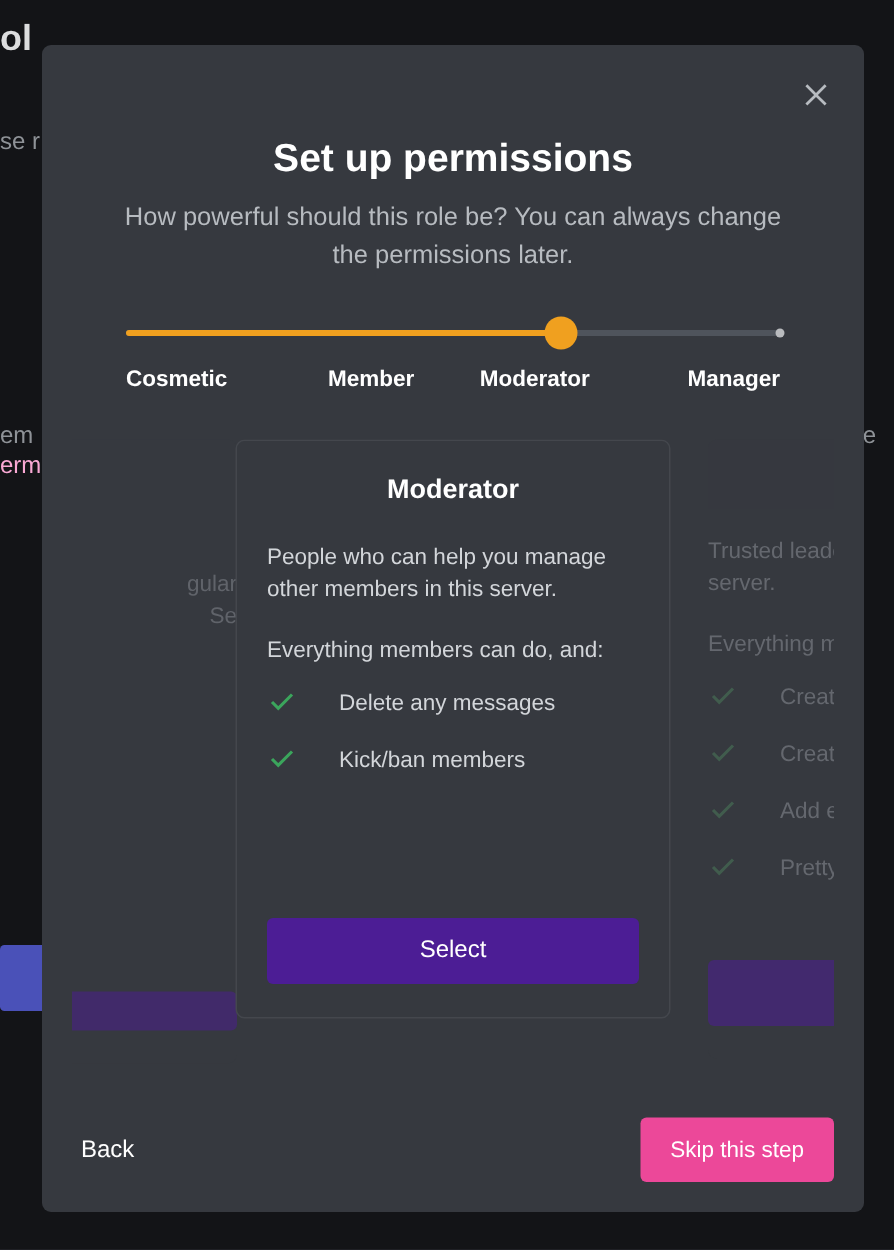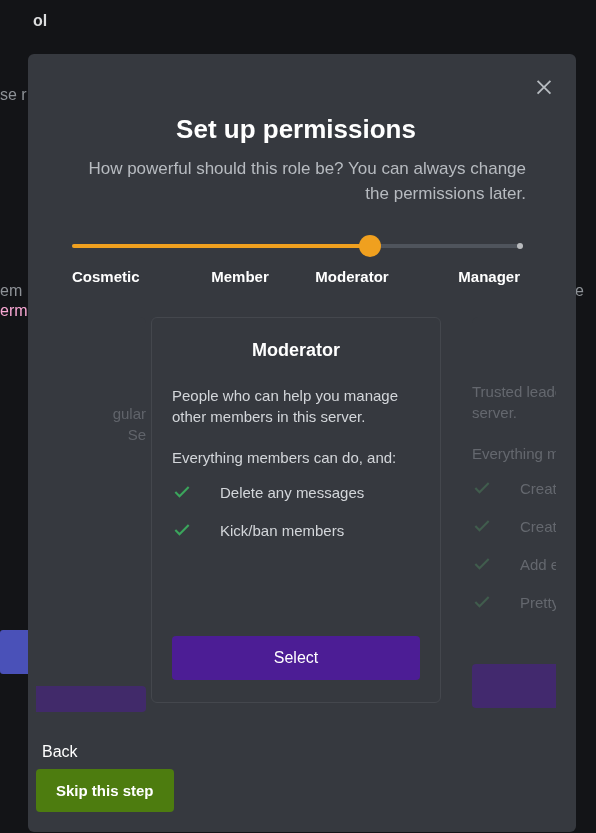--- a/index.html
+++ b/index.html
@@ -23,24 +23,23 @@
     white-space: nowrap;
   }
   .modal {
     position: absolute;
     left: 28px;
     top: 30px;
     width: 548px;
     height: 778px;
     background: #36393f;
     border-radius: 6px;
-    padding: 24px 20px 20px 8px;
+    padding: 24px 20px 20px 20px;
     display: flex;
     flex-direction: column;
-    margin-top: 24px;
   }
   .close {
     position: absolute;
     top: 18px;
     right: 18px;
     width: 28px;
     height: 28px;
     cursor: pointer;
     color: #b7bbc0;
     display: flex;
@@ -51,21 +50,21 @@
   h1 {
     color: #ffffff;
     font-size: 26px;
     font-weight: 700;
     text-align: center;
     margin-top: 36px;
   }
   .subtitle {
     color: #b7bbc0;
     font-size: 17px;
-    text-align: right;
+    text-align: center;
     margin-top: 12px;
     line-height: 1.45;
     padding: 0 30px;
   }
   .slider-wrap {
     margin-top: 38px;
     padding: 0 36px;
   }
   .slider-track {
     position: relative;
@@ -201,54 +200,53 @@
     padding: 13px 0;
     cursor: pointer;
   }
   .side-right .select-btn {
     margin-top: 52px;
   }
   .footer {
     margin-top: auto;
     display: flex;
     justify-content: space-between;
-    align-items: flex-start;
+    align-items: center;
     padding-top: 20px;
-    flex-direction: column;
   }
   .back {
     color: #ffffff;
     font-size: 16px;
     cursor: pointer;
     background: none;
     border: none;
     padding: 8px 6px;
   }
   .skip {
-    background: #4d7c0f;
+    background: #ec4899;
     color: #ffffff;
     border: none;
     border-radius: 4px;
     font-size: 15px;
-    font-weight: 700;
+    font-weight: 400;
     padding: 13px 20px;
     cursor: pointer;
   }
   .bg-select-bar {
     position: absolute;
     background: #4a51b8;
     height: 44px;
     border-radius: 3px;
   }
 </style>
 </head>
 <body>
 
 <div class="bg-dim"></div>
-<div class="bg-text" style="left:0;top:12px;font-size:16px;color:#dcddde;font-weight:600;padding-left:33px;">ol</div>
+<div class="bg-text" style="left:0;top:12px;font-size:24px;color:#dcddde;font-weight:600;">ol</div>
 <div class="bg-text" style="left:0;top:86px;">se r</div>
 <div class="bg-text" style="left:0;top:282px;">em</div>
 <div class="bg-text" style="left:0;top:302px;color:#f9a8d4;">erm</div>
 <div class="bg-text" style="left:0;top:444px;font-size:12px;font-weight:700;letter-spacing:0.5px;padding-left:38px;">OLE</div>
 <div class="bg-text" style="right:12px;top:282px;">de</div>
 <div class="bg-select-bar" style="left:0;top:630px;width:100px;"></div>
 
 <div class="modal">
 
   <div class="close">

